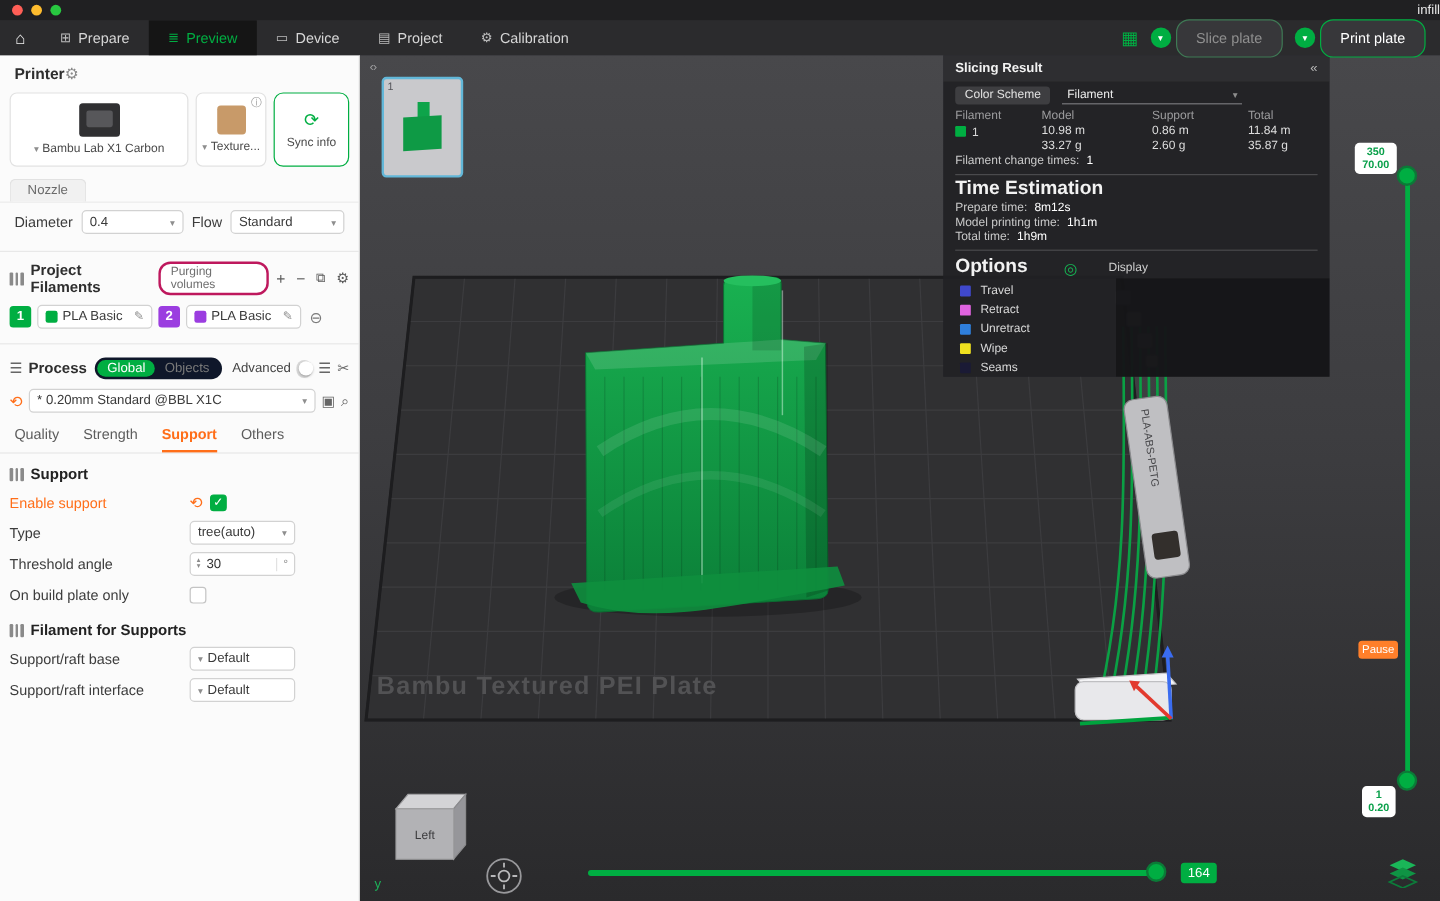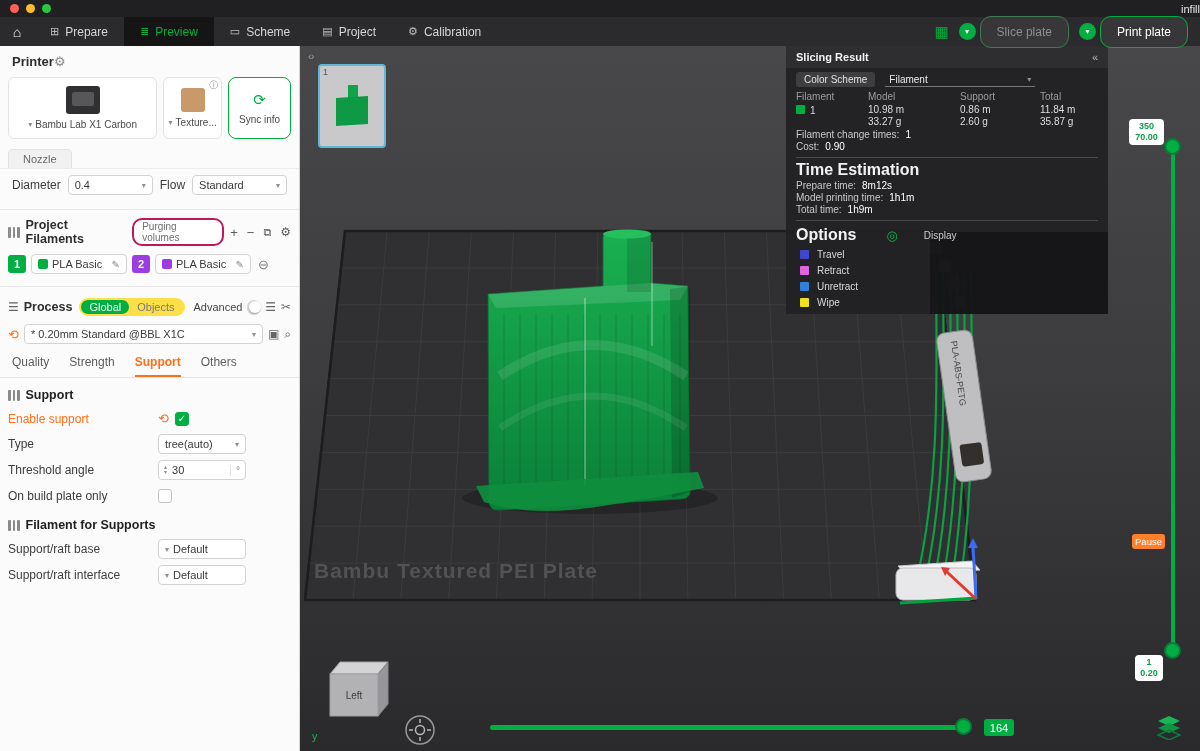--- a/index.html
+++ b/index.html
@@ -50,21 +50,21 @@
 .fil-bars i{width:2.5px;height:11px;background:#8a8a8a;border-radius:1px;display:block}
 .pill{border:2px solid #be185d;border-radius:10px;padding:1px 8px;font-size:10px;color:#6f6f6f;background:#fff}
 .hicons{margin-left:auto;display:flex;align-items:center;gap:9px;color:#5a5a5a;font-size:13px}
 .fil-row{display:flex;align-items:center;gap:5px;padding:6px 8px}
 .swatch{width:18px;height:18px;border-radius:3px;color:#fff;font-size:11px;font-weight:bold;display:flex;align-items:center;justify-content:center}
 .fil-dd{width:96px}
 .chip{width:10px;height:10px;border-radius:2px}
 .edit-ic{font-size:10px;color:#8a8a8a}
 .flush-ic{font-size:13px;color:#7a7a7a;margin-left:2px}
 .proc-head{display:flex;align-items:center;gap:5px;padding:5px 8px}
-.seg{display:flex;background:#fde047;border-radius:10px;padding:2px;margin-left:2px}
+.seg{display:flex;background:#0f172a;border-radius:10px;padding:2px;margin-left:2px}
 .seg .on{background:#00AE42;color:#fff;border-radius:8px;padding:1px 8px;font-size:11px}
 .seg .off{color:#7a7a7a;padding:1px 8px;font-size:11px}
 .adv{font-size:11px;color:#444;margin-left:4px}
 .switch{width:27px;height:15px;border-radius:8px;background:#d8d8d8;position:relative}
 .switch::after{content:"";position:absolute;left:1.5px;top:1.5px;width:12px;height:12px;border-radius:50%;background:#fff;box-shadow:0 1px 2px rgba(0,0,0,.25)}
 .mini-ic{font-size:12px;color:#666}
 .preset-row{display:flex;align-items:center;gap:5px;padding:3px 8px}
 .preset-dd{flex:1}
 .orange-ic{color:#ff6e19;font-size:13px}
 .ptabs{display:flex;gap:20px;padding:8px 12px 0;border-bottom:1px solid #e6e6e6}
@@ -141,21 +141,21 @@
   <div class="ntab">
     <span class="ticon">⊞</span>
     <span>Prepare</span>
   </div>
   <div class="ntab active">
     <span class="ticon">≣</span>
     <span>Preview</span>
   </div>
   <div class="ntab">
     <span class="ticon">▭</span>
-    <span>Scheme</span>
+    <span>Device</span>
   </div>
   <div class="ntab">
     <span class="ticon">▤</span>
     <span>Project</span>
   </div>
   <div class="ntab">
     <span class="ticon">⚙</span>
     <span>Calibration</span>
   </div>
   <div id="nav-right">
@@ -487,21 +487,20 @@
     <span class="cell2">
       <div>0.86 m</div>
       <div>2.60 g</div>
     </span>
     <span class="cell2">
       <div>11.84 m</div>
       <div>35.87 g</div>
     </span>
   </div>
   <div class="sr-line"><span>Filament change times:</span><b>1</b></div>
-  <div class="sr-line"><span>Cost:</span><b>0.90</b></div>
   <div class="sr-div"></div>
   <div class="sr-sec">Time Estimation</div>
   <div class="sr-line"><span>Prepare time:</span><b>8m12s</b></div>
   <div class="sr-line"><span>Model printing time:</span><b>1h1m</b></div>
   <div class="sr-line"><span>Total time:</span><b>1h9m</b></div>
   <div class="sr-div"></div>
   <div class="opt-row">
     <span class="sr-sec" style="padding:0">Options</span>
     <span class="spool-ic">◎</span>
     <span class="disp-lbl">Display</span>

